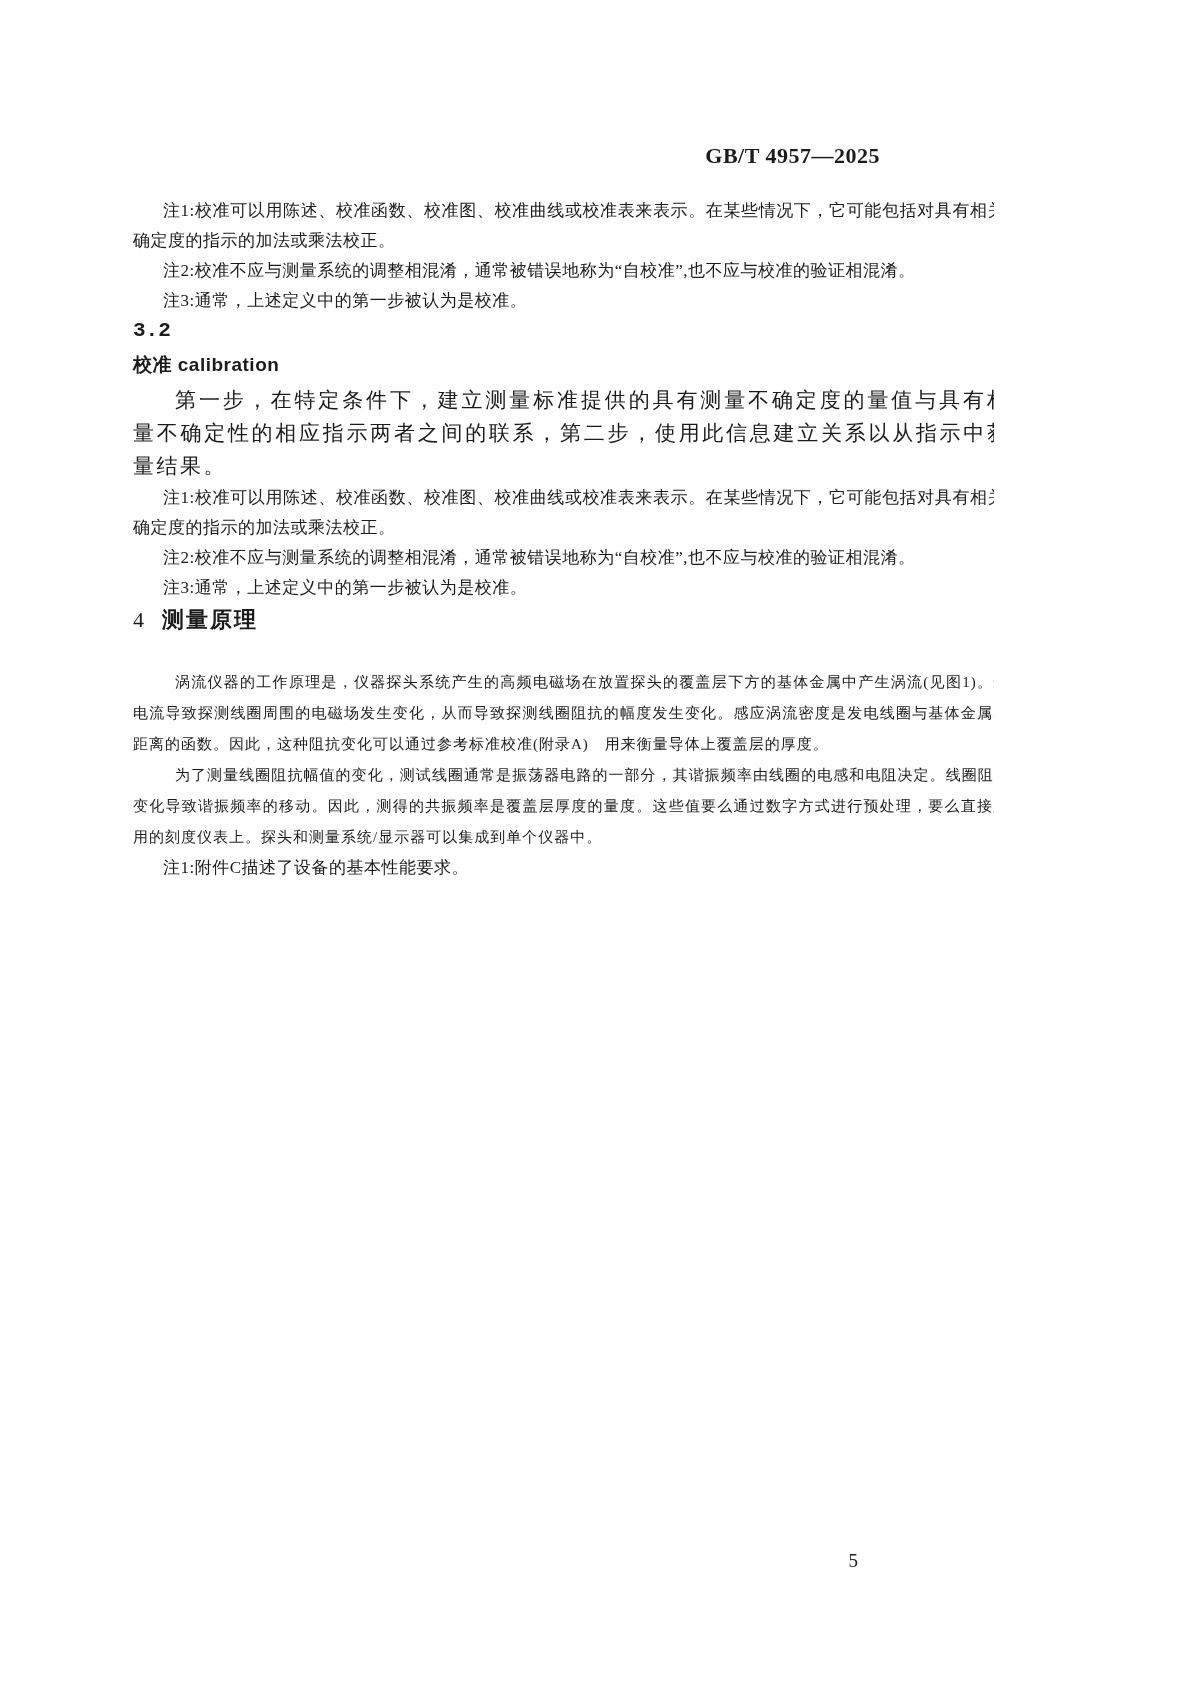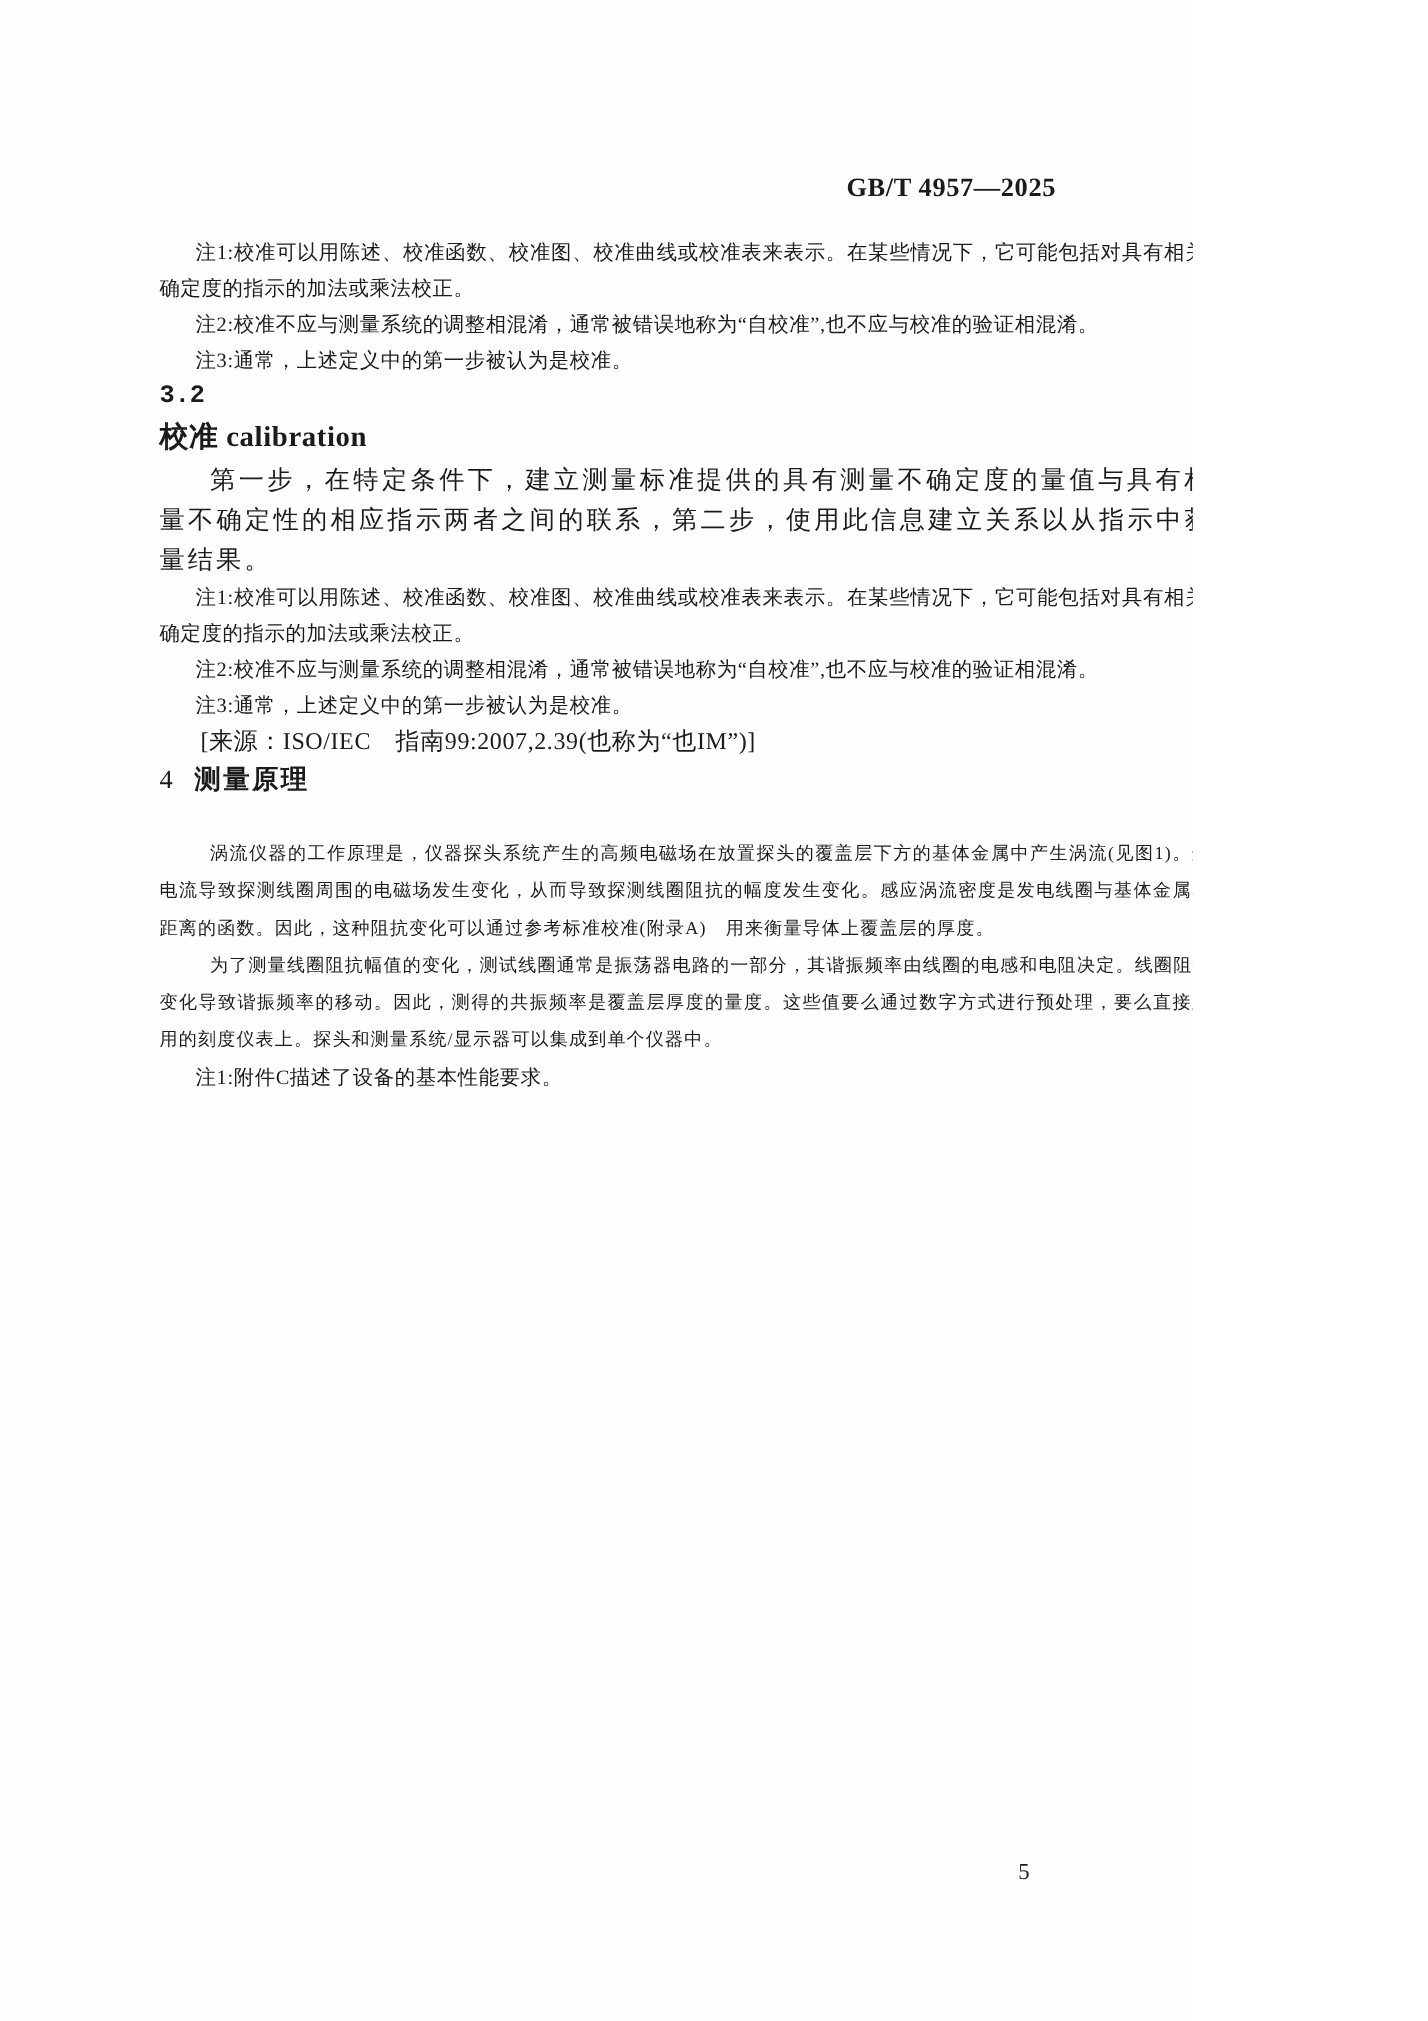--- a/index.html
+++ b/index.html
@@ -52,24 +52,24 @@
   .clause-no {
     margin-top: 20px;
     font-size: 21px;
     line-height: 30px;
     font-weight: bold;
     font-family: Liberation Mono, monospace;
   }
   .term-heading {
     margin-top: 10px;
     margin-left: 47px;
-    font-size: 24px;
+    font-size: 19px;
     line-height: 38px;
     font-weight: bold;
-    font-family: Liberation Serif, serif;
+    font-family: Liberation Sans, sans-serif;
     letter-spacing: 0.5px;
   }
   .definition {
     margin-top: 14px;
     font-size: 21px;
     line-height: 33px;
     text-align: justify;
     text-indent: 42px;
     letter-spacing: 2.5px;
   }
@@ -119,21 +119,20 @@
     <p class="note">注1:校准可以用陈述、校准函数、校准图、校准曲线或校准表来表示。在某些情况下，它可能包括对具有相关测量不确定度的指示的加法或乘法校正。</p>
     <p class="note">注2:校准不应与测量系统的调整相混淆，通常被错误地称为“自校准”,也不应与校准的验证相混淆。</p>
     <p class="note">注3:通常，上述定义中的第一步被认为是校准。</p>
 
     <p class="clause-no">3.2</p>
     <h2 class="term-heading">校准 calibration</h2>
     <p class="definition">第一步，在特定条件下，建立测量标准提供的具有测量不确定度的量值与具有相关测量不确定性的相应指示两者之间的联系，第二步，使用此信息建立关系以从指示中获取测量结果。</p>
     <p class="note">注1:校准可以用陈述、校准函数、校准图、校准曲线或校准表来表示。在某些情况下，它可能包括对具有相关测量不确定度的指示的加法或乘法校正。</p>
     <p class="note">注2:校准不应与测量系统的调整相混淆，通常被错误地称为“自校准”,也不应与校准的验证相混淆。</p>
     <p class="note">注3:通常，上述定义中的第一步被认为是校准。</p>
-    <p class="source">[来源：ISO/IEC　指南99:2007,2.39(也称为“也IM”)]</p>
 
     <div class="heading-4">
       <span class="clause-num">4</span>
       <span class="clause-title">测量原理</span>
     </div>
 
     <p class="body-para first">涡流仪器的工作原理是，仪器探头系统产生的高频电磁场在放置探头的覆盖层下方的基体金属中产生涡流(见图1)。这些感应电流导致探测线圈周围的电磁场发生变化，从而导致探测线圈阻抗的幅度发生变化。感应涡流密度是发电线圈与基体金属表面之间距离的函数。因此，这种阻抗变化可以通过参考标准校准(附录A)　用来衡量导体上覆盖层的厚度。</p>
     <p class="body-para">为了测量线圈阻抗幅值的变化，测试线圈通常是振荡器电路的一部分，其谐振频率由线圈的电感和电阻决定。线圈阻抗幅度的变化导致谐振频率的移动。因此，测得的共振频率是覆盖层厚度的量度。这些值要么通过数字方式进行预处理，要么直接显示在有用的刻度仪表上。探头和测量系统/显示器可以集成到单个仪器中。</p>
     <p class="note">注1:附件C描述了设备的基本性能要求。</p>
 

